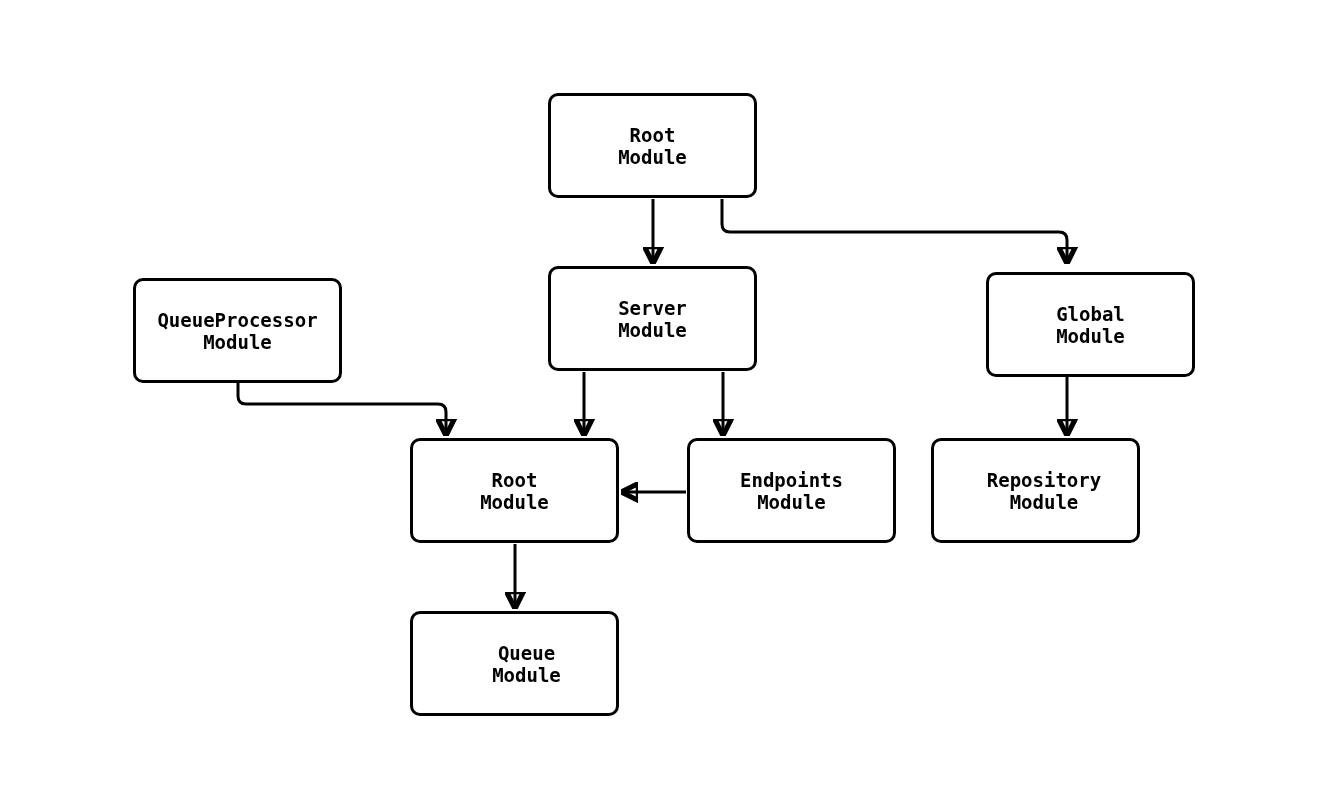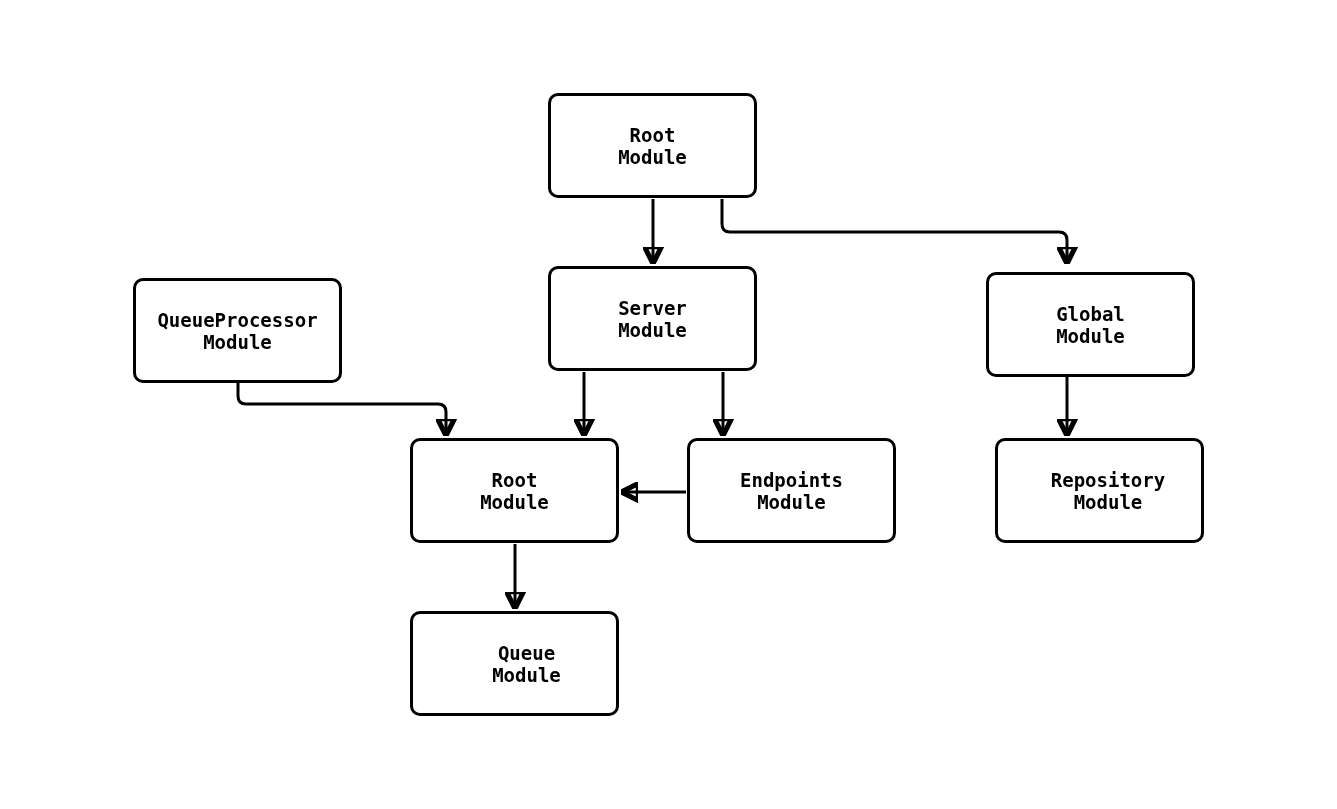--- a/index.html
+++ b/index.html
@@ -44,21 +44,21 @@
     line-height: 22px;
     color: #000000;
     text-align: left;
   }
   .node-root          { left: 548px;  top: 93px;  }
   .node-queueprocessor{ left: 133px;  top: 278px; }
   .node-server        { left: 548px;  top: 266px; }
   .node-global        { left: 963px;  top: 272px; margin-left: 23px; }
   .node-core          { left: 410px;  top: 438px; }
   .node-endpoints     { left: 687px;  top: 438px; }
-  .node-repository    { left: 995px;  top: 438px; padding-left: 17px; }
+  .node-repository    { left: 931px;  top: 438px; padding-left: 17px; }
   .node-queue         { left: 410px;  top: 611px; padding-left: 24px; }
 </style>
 </head>
 <body>
 
 <div class="canvas">
 
   <svg class="edges" viewBox="0 0 1337 809" xmlns="http://www.w3.org/2000/svg">
     <defs>
       <marker id="arrow" viewBox="0 0 10 10" refX="9" refY="5" markerWidth="17" markerHeight="21" markerUnits="userSpaceOnUse" orient="auto">

